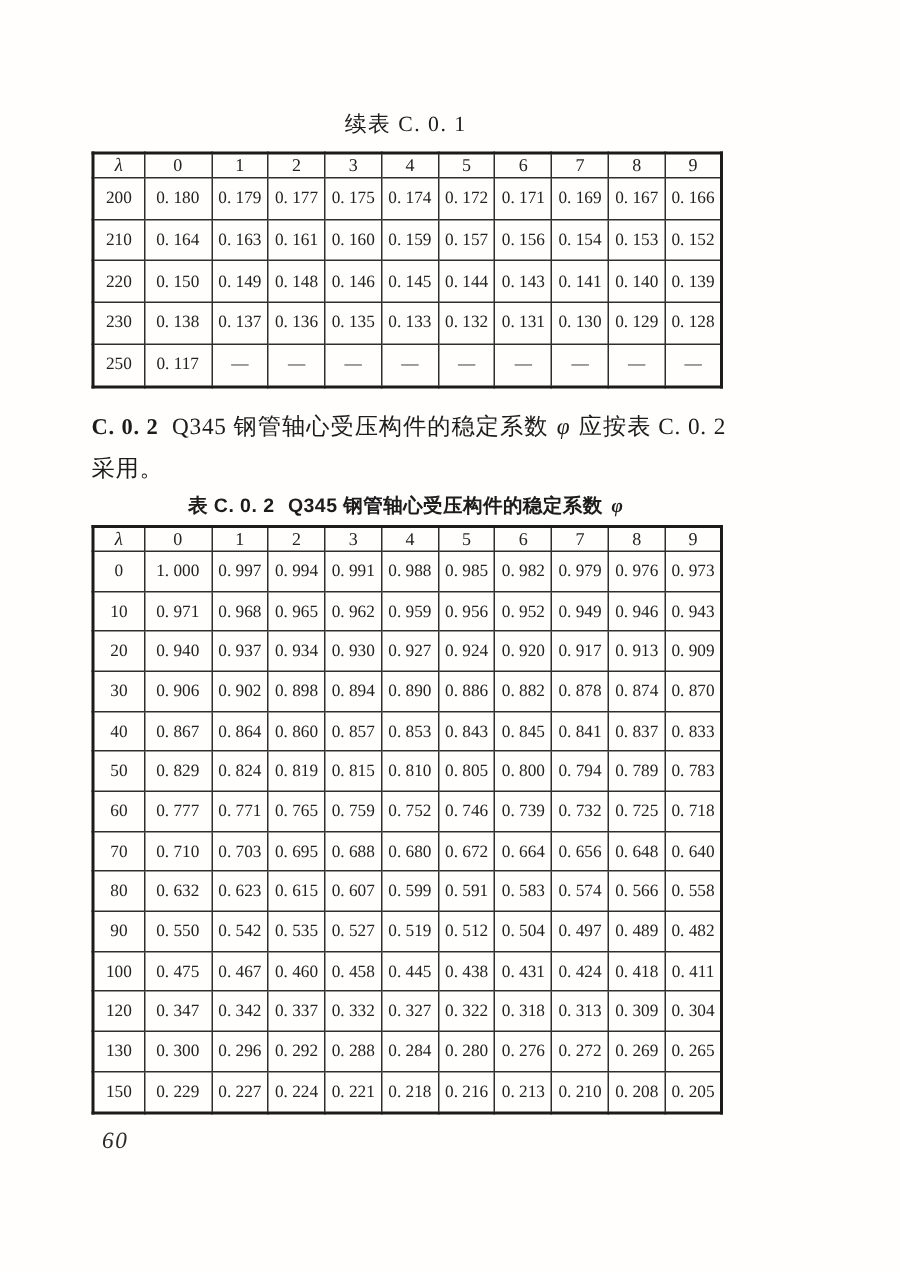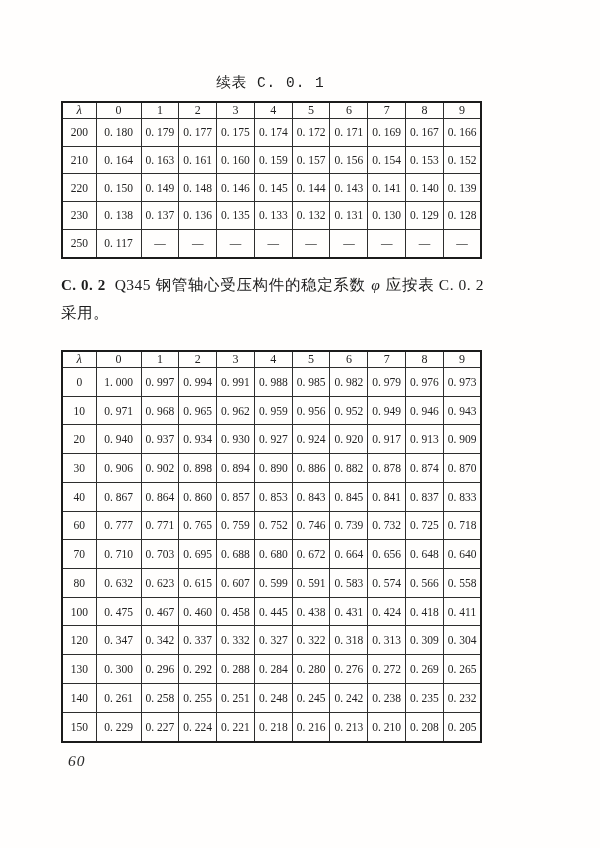--- a/index.html
+++ b/index.html
@@ -9,21 +9,21 @@
     font-family: "Liberation Serif", "DejaVu Serif", serif;
     color: #1c1c1c;
     position: relative;
     overflow: hidden;
   }
   .sheet { position: absolute; inset: 0; background: #fffefd; }
 
   
   #caption1 {
     position: absolute; left: 61px; top: 73px; width: 419px;
-    text-align: center; font-size: 14.5px; letter-spacing: 1px; font-family: Liberation Mono, monospace;
+    text-align: center; font-size: 14.5px; letter-spacing: 1px;
   }
   #caption2 {
     position: absolute; left: 61px; top: 328px; width: 419px;
     text-align: center;
     font-family: "Liberation Sans", "DejaVu Sans", sans-serif;
     font-weight: bold; font-size: 13px; letter-spacing: 0.3px;
   }
   #caption2 .cap-label { margin-right: 9px; }
   #caption2 .phi { font-family: "Liberation Serif", serif; font-style: italic; margin-left: 2px; }
 
@@ -170,20 +170,24 @@
           <td>—</td>
           <td>—</td>
         </tr>
       </tbody>
     </table>
 
   <p id="clause"><span class="clause-num">C. 0. 2</span><span>Q345 钢管轴心受压构件的稳定系数</span>
     <span class="phi">φ</span>
     <span>应按表 C. 0. 2 采用。</span></p>
 
+  <div id="caption2">
+    <span class="cap-label">表 C. 0. 2</span><span>Q345 钢管轴心受压构件的稳定系数</span>
+    <span class="phi">φ</span>
+  </div>
 
   <table id="table2">
       <colgroup>
         <col class="col-lambda">
         <col class="col-first">
         <col class="col-val">
         <col class="col-val">
         <col class="col-val">
         <col class="col-val">
         <col class="col-val">
@@ -267,20 +271,33 @@
           <td>0. 860</td>
           <td>0. 857</td>
           <td>0. 853</td>
           <td>0. 843</td>
           <td>0. 845</td>
           <td>0. 841</td>
           <td>0. 837</td>
           <td>0. 833</td>
         </tr>
         <tr>
+          <th>50</th>
+          <td>0. 829</td>
+          <td>0. 824</td>
+          <td>0. 819</td>
+          <td>0. 815</td>
+          <td>0. 810</td>
+          <td>0. 805</td>
+          <td>0. 800</td>
+          <td>0. 794</td>
+          <td>0. 789</td>
+          <td>0. 783</td>
+        </tr>
+        <tr>
           <th>60</th>
           <td>0. 777</td>
           <td>0. 771</td>
           <td>0. 765</td>
           <td>0. 759</td>
           <td>0. 752</td>
           <td>0. 746</td>
           <td>0. 739</td>
           <td>0. 732</td>
           <td>0. 725</td>
@@ -306,20 +323,33 @@
           <td>0. 615</td>
           <td>0. 607</td>
           <td>0. 599</td>
           <td>0. 591</td>
           <td>0. 583</td>
           <td>0. 574</td>
           <td>0. 566</td>
           <td>0. 558</td>
         </tr>
         <tr>
+          <th>90</th>
+          <td>0. 550</td>
+          <td>0. 542</td>
+          <td>0. 535</td>
+          <td>0. 527</td>
+          <td>0. 519</td>
+          <td>0. 512</td>
+          <td>0. 504</td>
+          <td>0. 497</td>
+          <td>0. 489</td>
+          <td>0. 482</td>
+        </tr>
+        <tr>
           <th>100</th>
           <td>0. 475</td>
           <td>0. 467</td>
           <td>0. 460</td>
           <td>0. 458</td>
           <td>0. 445</td>
           <td>0. 438</td>
           <td>0. 431</td>
           <td>0. 424</td>
           <td>0. 418</td>
@@ -345,33 +375,20 @@
           <td>0. 292</td>
           <td>0. 288</td>
           <td>0. 284</td>
           <td>0. 280</td>
           <td>0. 276</td>
           <td>0. 272</td>
           <td>0. 269</td>
           <td>0. 265</td>
         </tr>
         <tr>
-          <th>140</th>
-          <td>0. 261</td>
-          <td>0. 258</td>
-          <td>0. 255</td>
-          <td>0. 251</td>
-          <td>0. 248</td>
-          <td>0. 245</td>
-          <td>0. 242</td>
-          <td>0. 238</td>
-          <td>0. 235</td>
-          <td>0. 232</td>
-        </tr>
-        <tr>
           <th>150</th>
           <td>0. 229</td>
           <td>0. 227</td>
           <td>0. 224</td>
           <td>0. 221</td>
           <td>0. 218</td>
           <td>0. 216</td>
           <td>0. 213</td>
           <td>0. 210</td>
           <td>0. 208</td>

